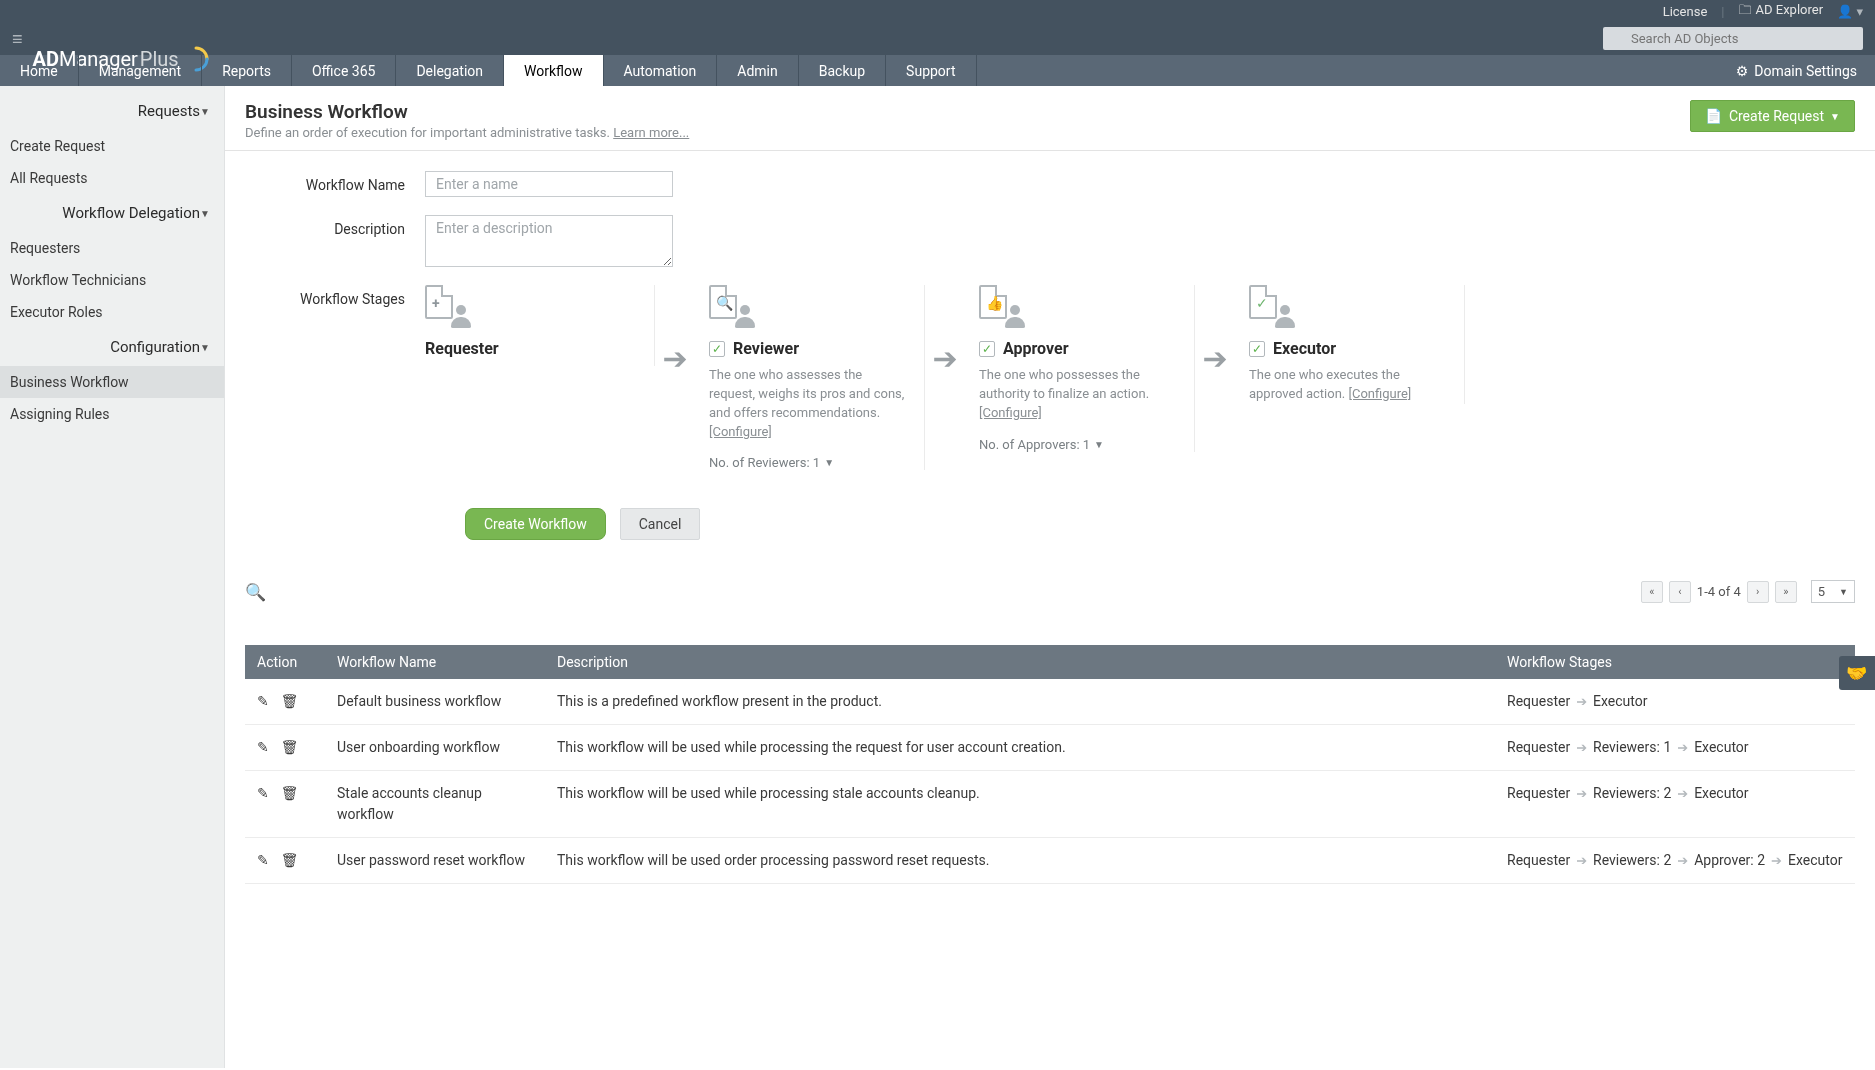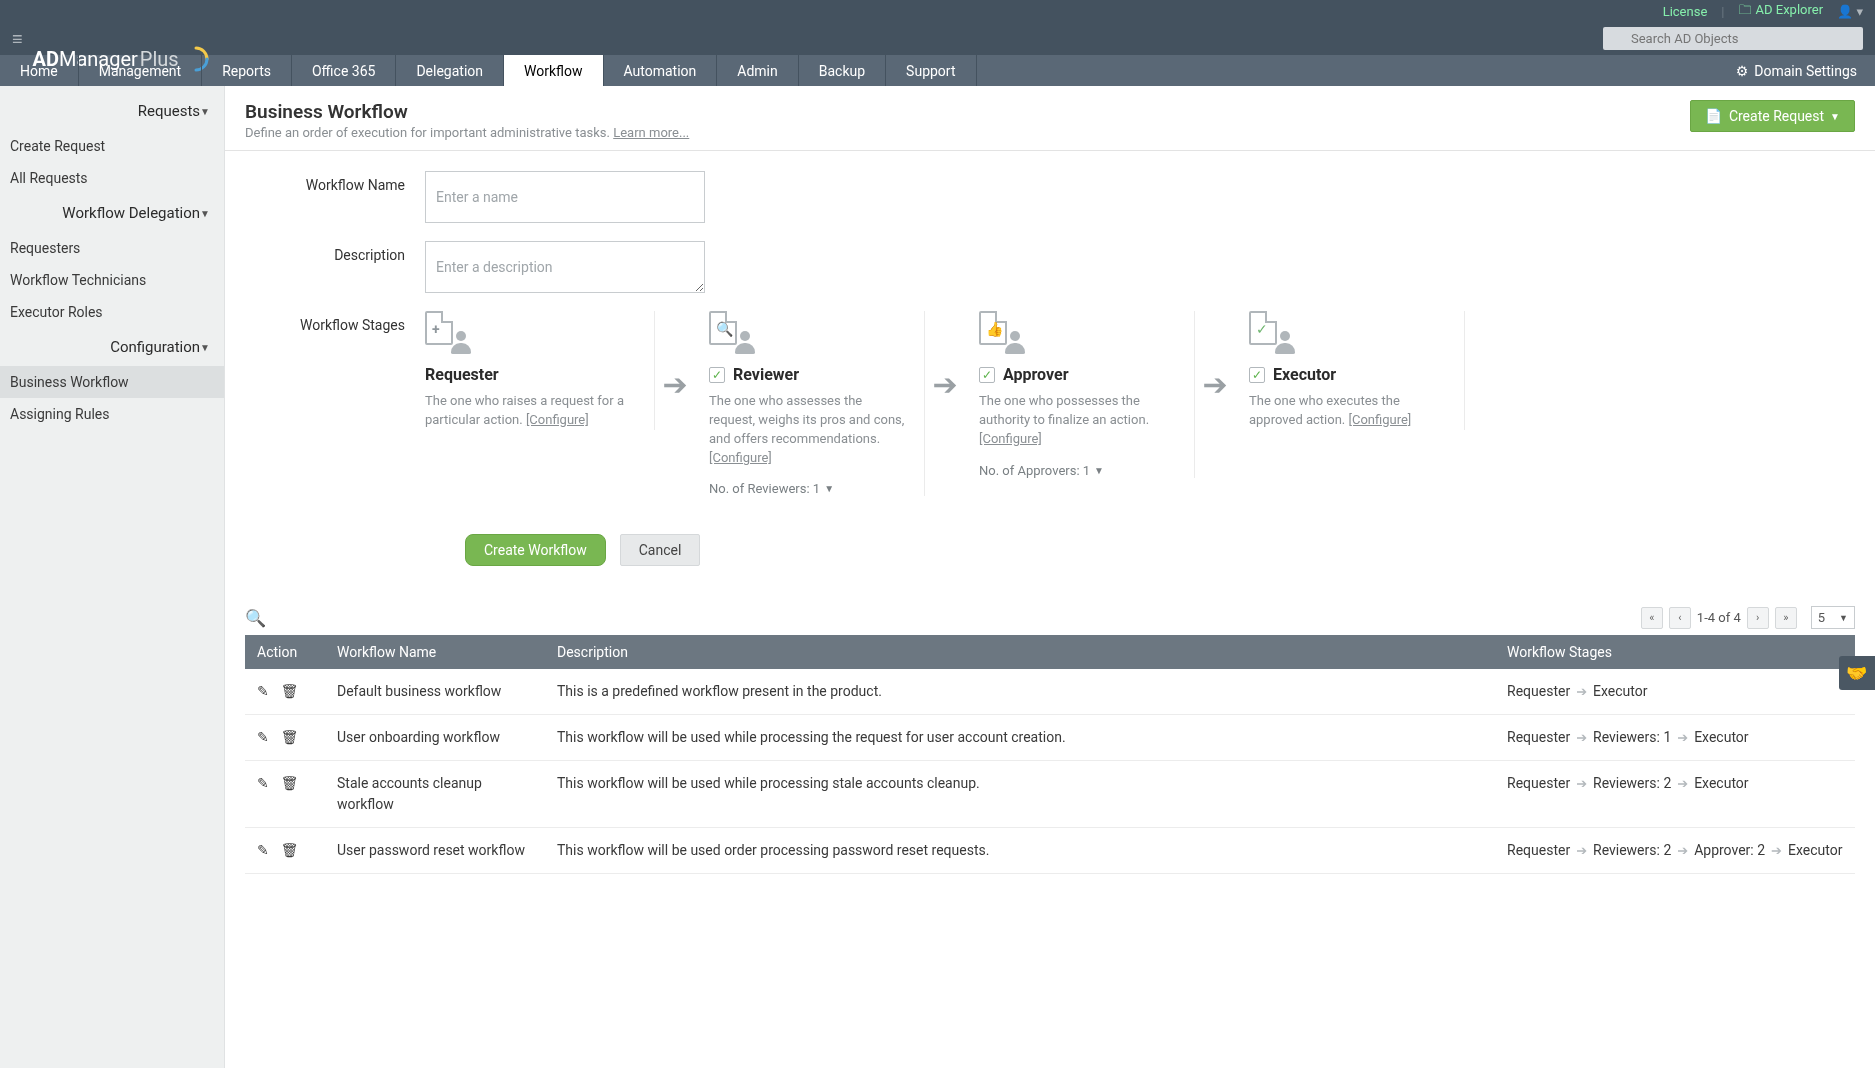--- a/index.html
+++ b/index.html
@@ -1,20 +1,20 @@
 <!DOCTYPE html>
 <html><head>
 <meta charset="utf-8">
 <style>
 * { margin: 0; padding: 0; box-sizing: border-box; font-family: -apple-system, BlinkMacSystemFont, "Segoe UI", Roboto, Arial, sans-serif; }
 body { background: #fff; color: #333; font-size: 14px; overflow-x: hidden; }
 
 
 .topbar { background: #44525f; height: 22px; display: flex; justify-content: flex-end; align-items: center; padding: 0 12px; gap: 14px; font-size: 13px; }
-.topbar a { color: #86efac; text-decoration: none; }
+.topbar a { color: #e5e5e5; text-decoration: none; }
 .topbar .divider { color: #6a7681; }
 .topbar .folder-icon { margin-right: 4px; }
 .topbar .user-icon { color: #aeb5bb; }
 
 
 .header { background: #44525f; height: 33px; display: flex; align-items: center; padding: 0 12px; }
 .hamburger { color: #aeb5bb; font-size: 18px; margin-right: 10px; cursor: pointer; }
 .logo { color: #fff; font-size: 20px; font-weight: 400; display: flex; align-items: center; margin-top: 40px; }
 .logo .bold { font-weight: 700; }
 .logo .plus { color: #d4d8db; font-weight: 400; margin-left: 2px; }
@@ -44,21 +44,21 @@
 .page-head-left { flex: 1; }
 .page-title { font-size: 19px; color: #333; font-weight: 600; }
 .page-sub { font-size: 13px; color: #8a8f93; margin-top: 2px; }
 .page-sub a { color: #8a8f93; text-decoration: underline; }
 .create-request-btn { background: #79b752; color: #fff; border: 1px solid #6aa644; padding: 7px 14px; font-size: 14px; border-radius: 2px; cursor: pointer; display: flex; align-items: center; gap: 6px; }
 
 
 .form-area { padding: 20px 20px 10px 40px; }
 .form-row { display: flex; align-items: flex-start; margin-bottom: 18px; }
 .form-label { width: 160px; text-align: right; padding-right: 20px; padding-top: 6px; font-size: 14px; color: #333; }
-.form-input { border: 1px solid #c8cccf; padding: 17px 10px; font-size: 14px; width: 280px; color: #333; }
+.form-input { border: 1px solid #c8cccf; padding: 4px 10px; font-size: 14px; width: 248px; color: #333; }
 .form-input::placeholder { color: #a0a6aa; }
 textarea.form-input { height: 52px; resize: both; }
 
 
 .stages-wrap { display: flex; align-items: flex-start; gap: 0; margin-bottom: 20px; overflow: hidden; }
 .stage { width: 230px; flex-shrink: 0; padding-right: 14px; border-right: 1px solid #ebebeb; padding-left: 14px; }
 .stage:first-child { padding-left: 0; }
 .stage-icon { width: 50px; height: 44px; margin-bottom: 10px; position: relative; }
 .stage-page { width: 28px; height: 34px; border: 2px solid #b0b6ba; border-radius: 2px; position: absolute; top: 0; left: 0; background: #fff; }
 .stage-page::after { content: ""; position: absolute; right: -2px; top: -2px; width: 10px; height: 10px; background: #fff; border-left: 2px solid #b0b6ba; border-bottom: 2px solid #b0b6ba; }
@@ -87,21 +87,21 @@
 
 .table-section { margin-top: 24px; padding: 0 20px; }
 .table-toolbar { display: flex; align-items: center; padding: 6px 0; }
 .table-toolbar .mag { font-size: 17px; color: #3a3a3a; cursor: pointer; }
 .table-toolbar .spacer { flex: 1; }
 .pager { display: flex; align-items: center; gap: 6px; font-size: 13px; color: #555; }
 .pager .pbtn { width: 22px; height: 22px; border: 1px solid #d5d8da; background: #f3f4f5; display: inline-flex; align-items: center; justify-content: center; cursor: pointer; border-radius: 2px; font-size: 11px; color: #666; }
 .pager .psel { border: 1px solid #c8cccf; padding: 3px 6px; display: inline-flex; align-items: center; gap: 14px; margin-left: 8px; cursor: pointer; }
 .pager .psel .caret { font-size: 9px; }
 
-table.wf { width: 100%; border-collapse: collapse; }
+table.wf { width: 100%; border-collapse: collapse; margin-top: 36px; }
 table.wf thead th { background: #6c7781; color: #fff; font-weight: 400; text-align: left; padding: 9px 12px; font-size: 14px; }
 table.wf tbody td { padding: 12px 12px; border-bottom: 1px solid #ececec; vertical-align: top; font-size: 14px; color: #3a3a3a; line-height: 1.5; }
 .action-icons { display: flex; gap: 12px; color: #3a3a3a; }
 .action-icons span { cursor: pointer; }
 .wf-stages-cell { display: flex; flex-wrap: wrap; align-items: center; gap: 6px; }
 .sm-arrow { color: #b4b9bd; font-size: 13px; }
 
 
 .float-badge { position: fixed; right: 0; top: 656px; width: 36px; height: 34px; background: #4a5763; color: #fff; display: flex; align-items: center; justify-content: center; border-radius: 3px 0 0 3px; font-size: 17px; }
 </style>
@@ -203,21 +203,20 @@
         <div class="stages-wrap" id="stages">
             <div class="stage">
     <div class="stage-icon">
       <div class="stage-page"></div>
       <span class="stage-badge plus">+</span>
       <div class="stage-person"></div>
     </div>
     <div class="stage-head">
                 <span class="stage-title">Requester</span>
               </div>
-    <div class="stage-desc">The one who raises a request for a particular action. <a href="#">[Configure]</a></div>
     </div>
             <div class="stage-arrow">
               <span class="big-arrow">➔</span>
             </div>
             <div class="stage">
     <div class="stage-icon">
       <div class="stage-page"></div>
       <span class="stage-badge mag">🔍</span>
       <div class="stage-person"></div>
     </div>

